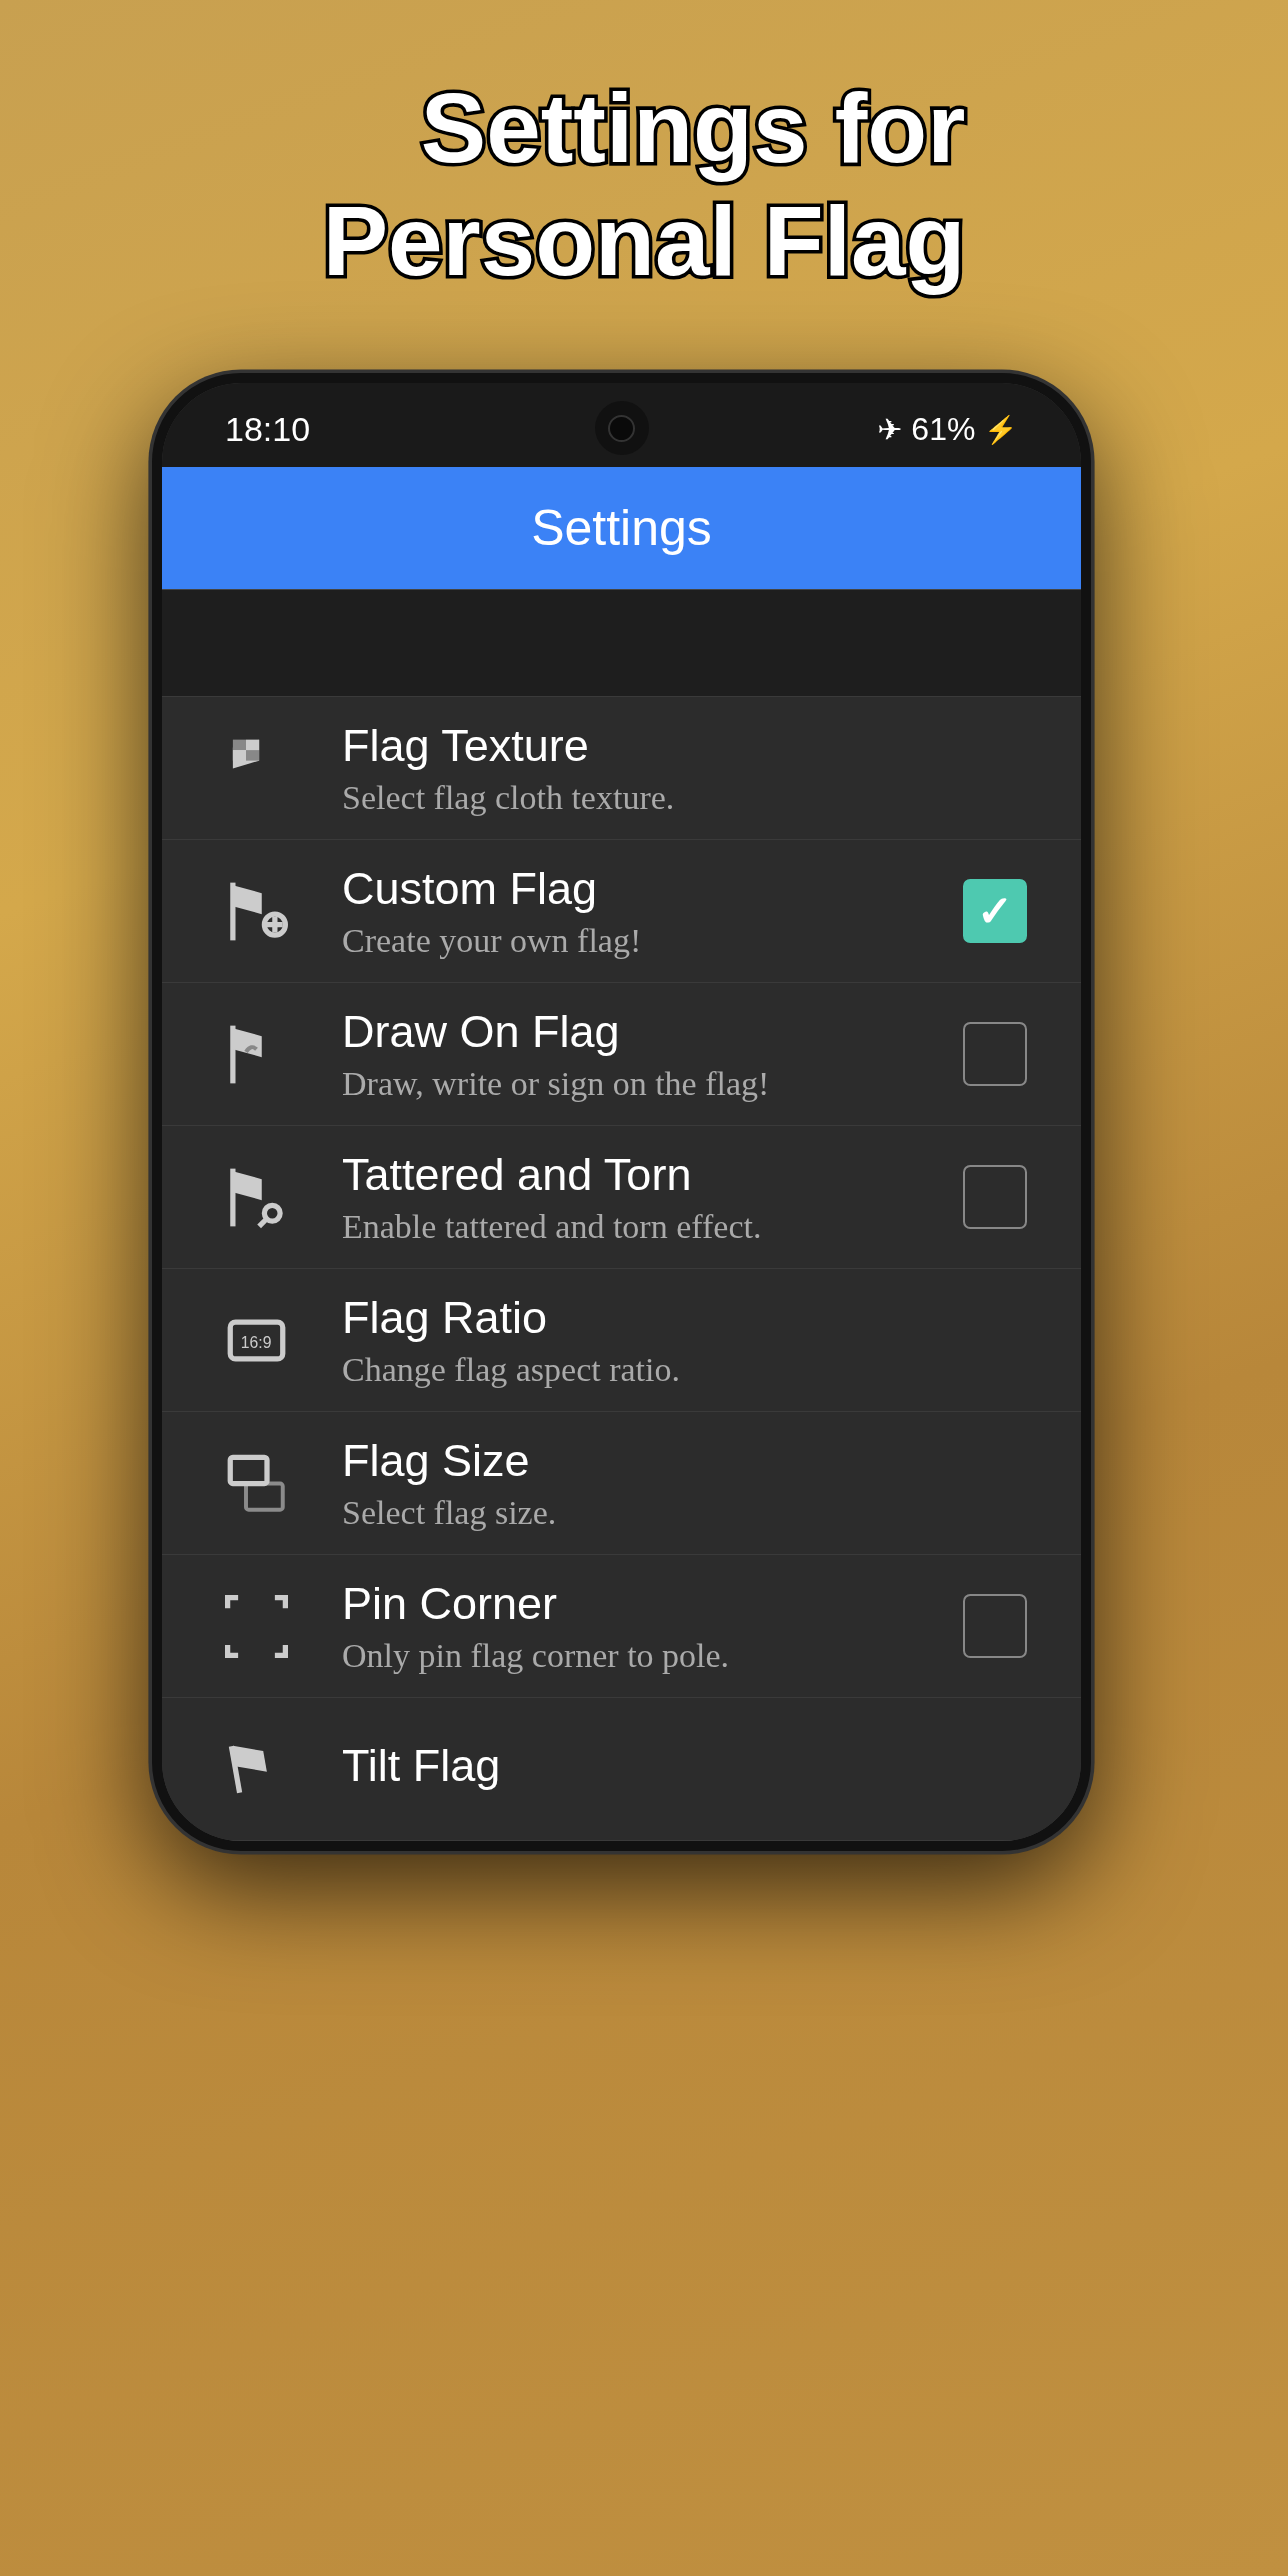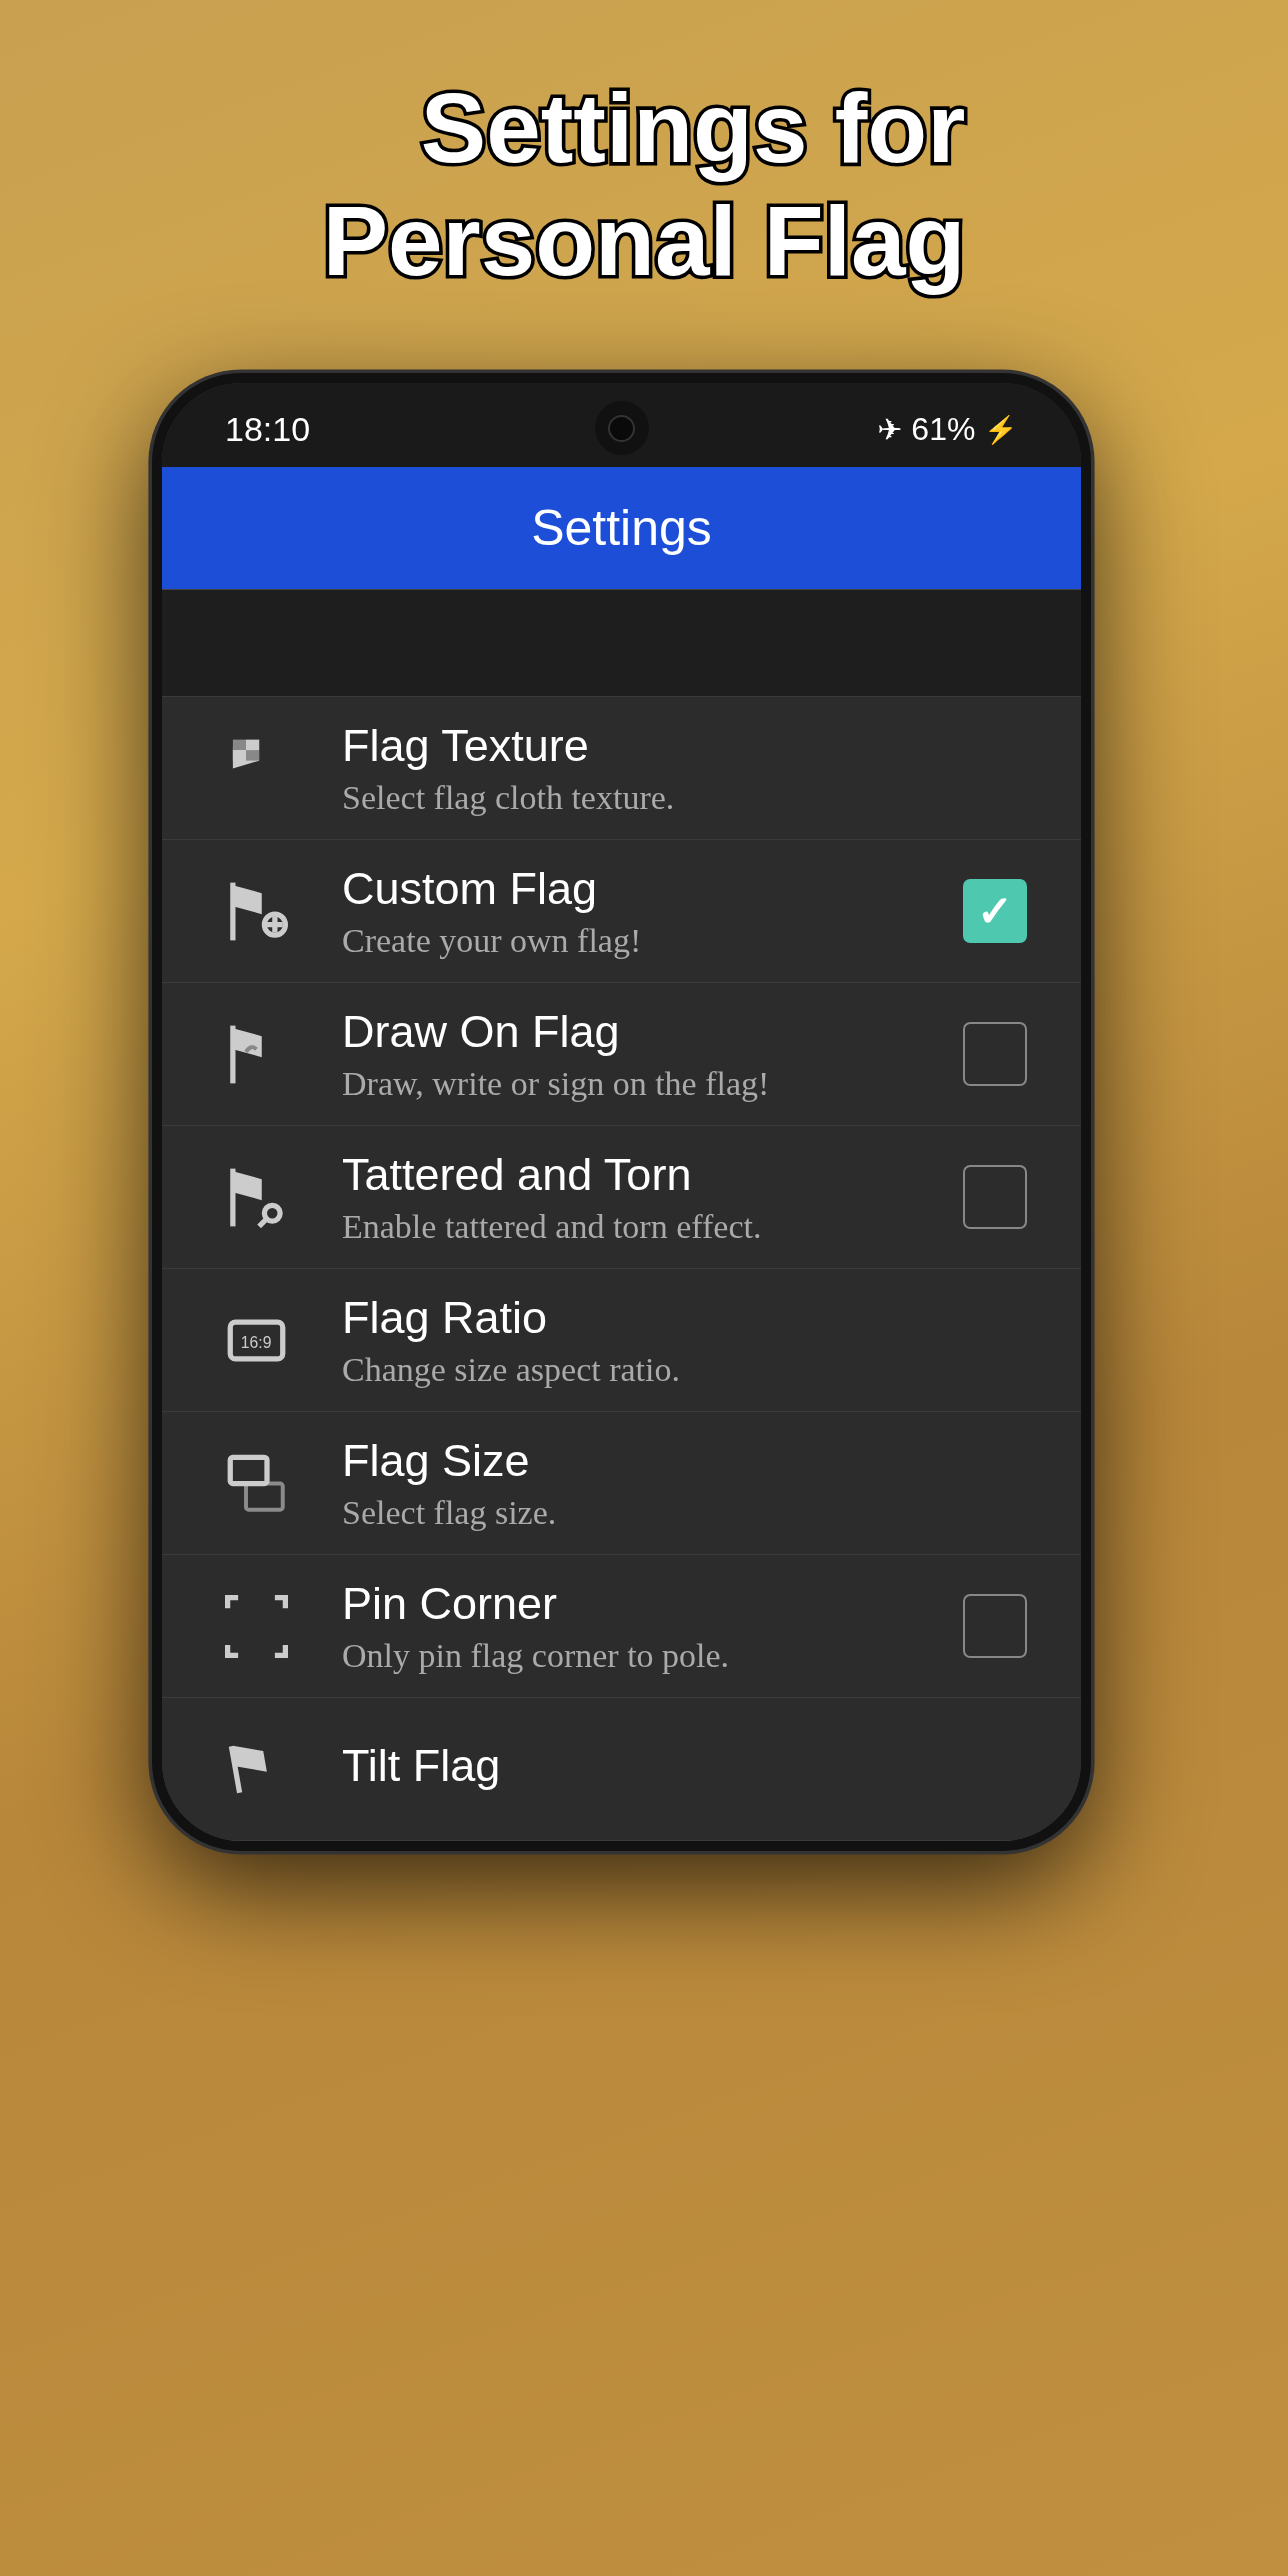--- a/index.html
+++ b/index.html
@@ -122,21 +122,21 @@
       font-size: 32px;
       color: #fff;
     }
 
     .battery-bolt {
       font-size: 27px;
       color: #fff;
     }
 
     .app-bar {
-      background: #1d4ed8;
+      background: #3b82f6;
       padding: 32px 54px;
       border-bottom: 0.9px solid #444;
     }
 
     .app-bar-title {
       font-family: Arial, sans-serif;
       font-size: 50px;
       color: #fff;
       font-weight: 400;
       text-align: center;
@@ -323,21 +323,21 @@
 
       <div class="settings-item">
         <div class="item-icon">
           <svg viewBox="0 0 24 24" xmlns="http://www.w3.org/2000/svg">
             <rect x="2" y="5" width="20" height="14" rx="2" fill="none" stroke="#ccc" stroke-width="2"></rect>
             <text x="6" y="15" font-size="6" fill="#ccc" font-family="Arial">16:9</text>
           </svg>
         </div>
         <div class="item-text">
           <div class="item-title">Flag Ratio</div>
-          <div class="item-subtitle">Change size aspect ratio.</div>
+          <div class="item-subtitle">Change flag aspect ratio.</div>
         </div>
       </div>
 
       <div class="settings-item">
         <div class="item-icon">
           <svg viewBox="0 0 24 24" xmlns="http://www.w3.org/2000/svg">
             <rect x="2" y="2" width="14" height="10" rx="1" fill="none" stroke="#ccc" stroke-width="2"></rect>
             <rect x="8" y="12" width="14" height="10" rx="1" fill="none" stroke="#ccc" stroke-width="1.5" opacity="0.6"></rect>
           </svg>
         </div>

